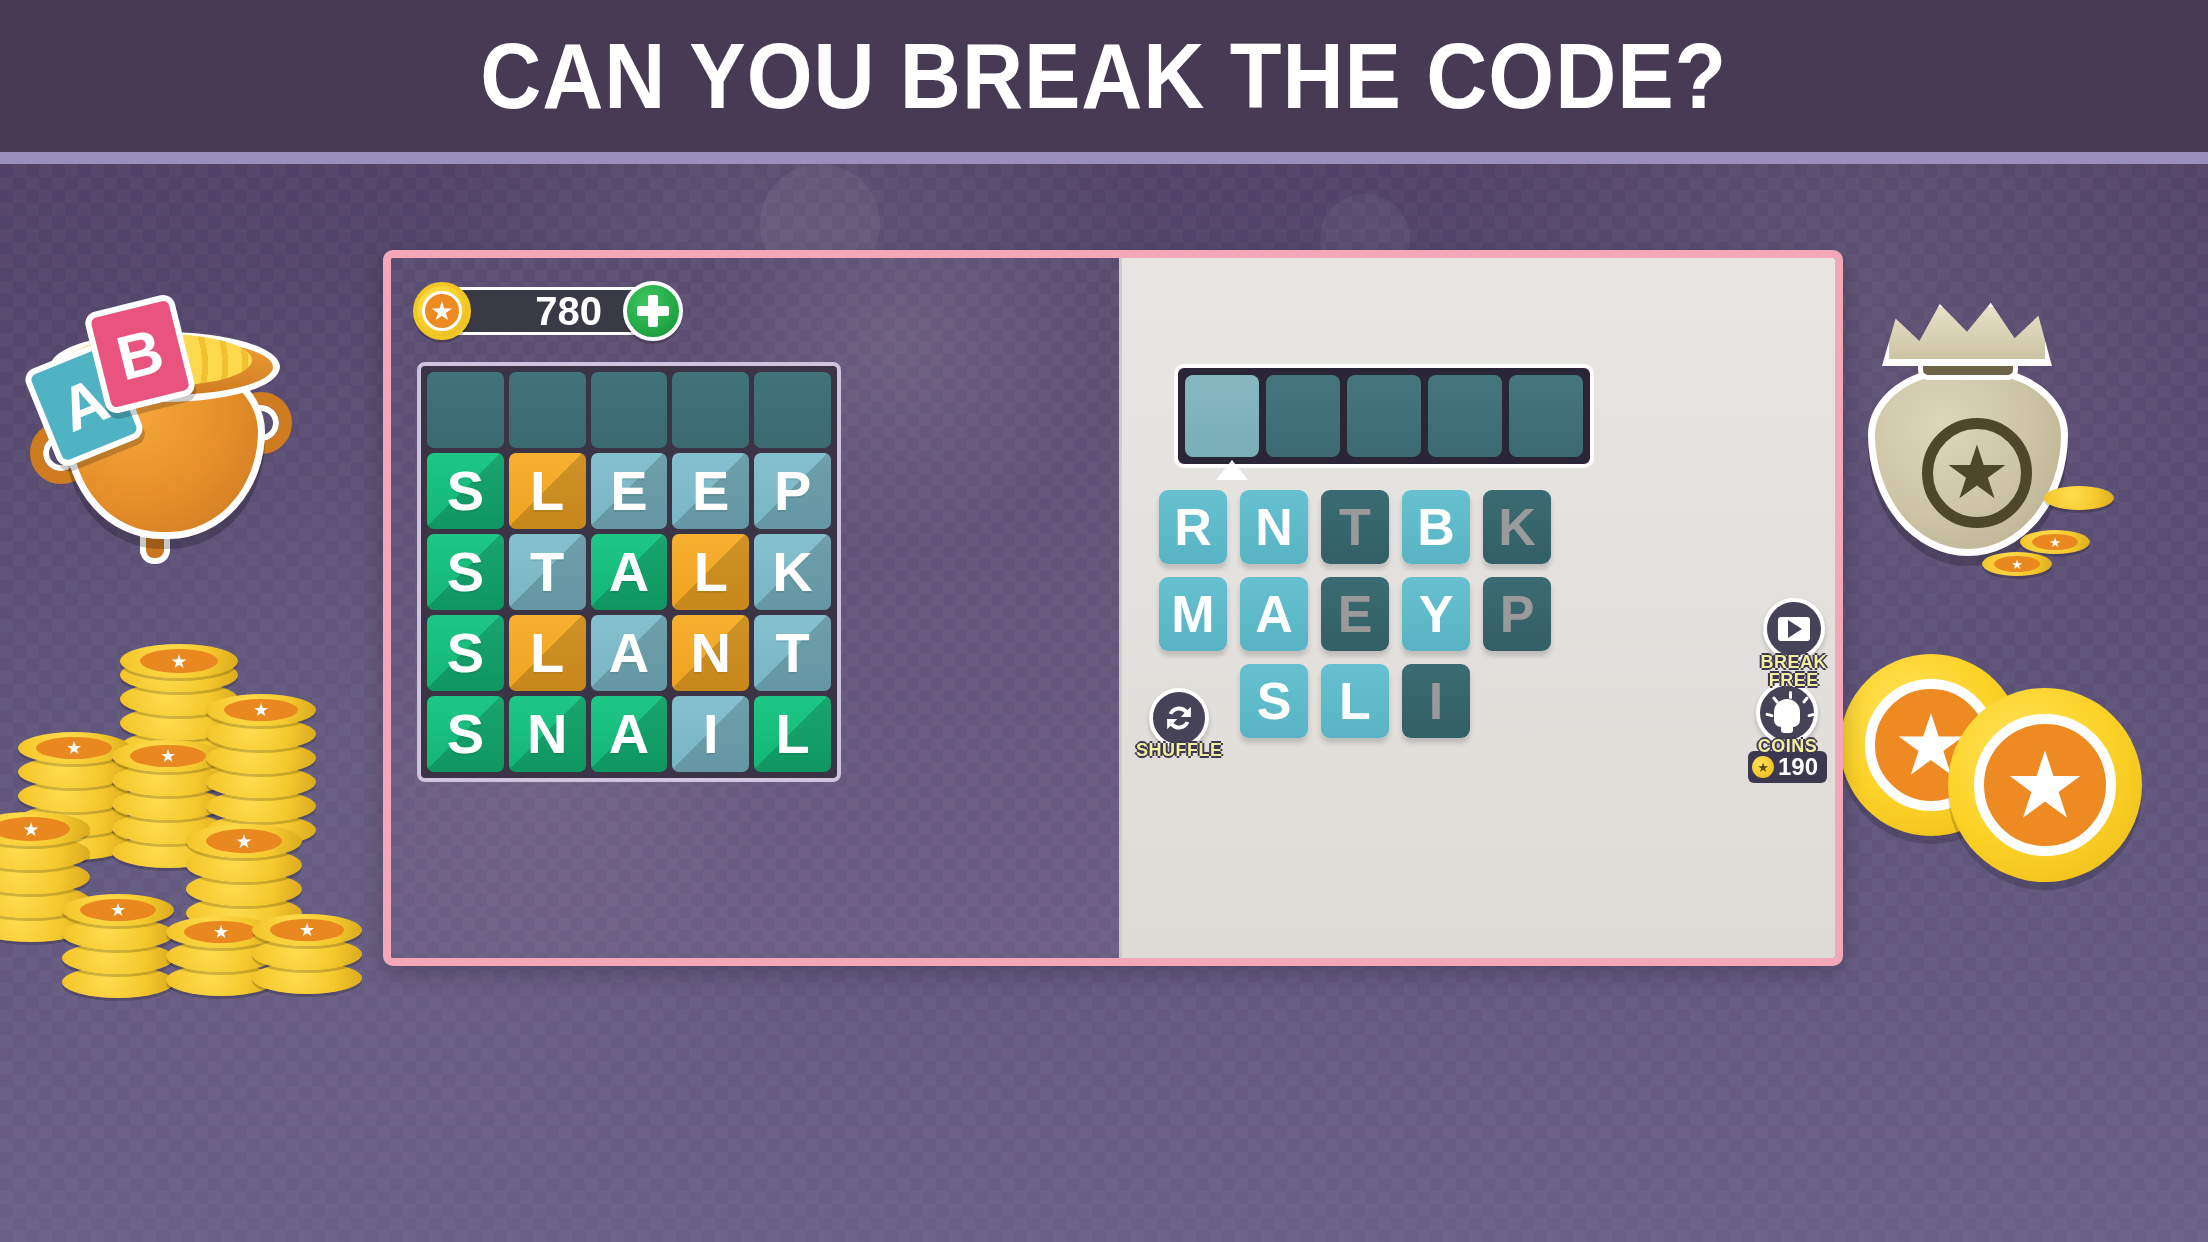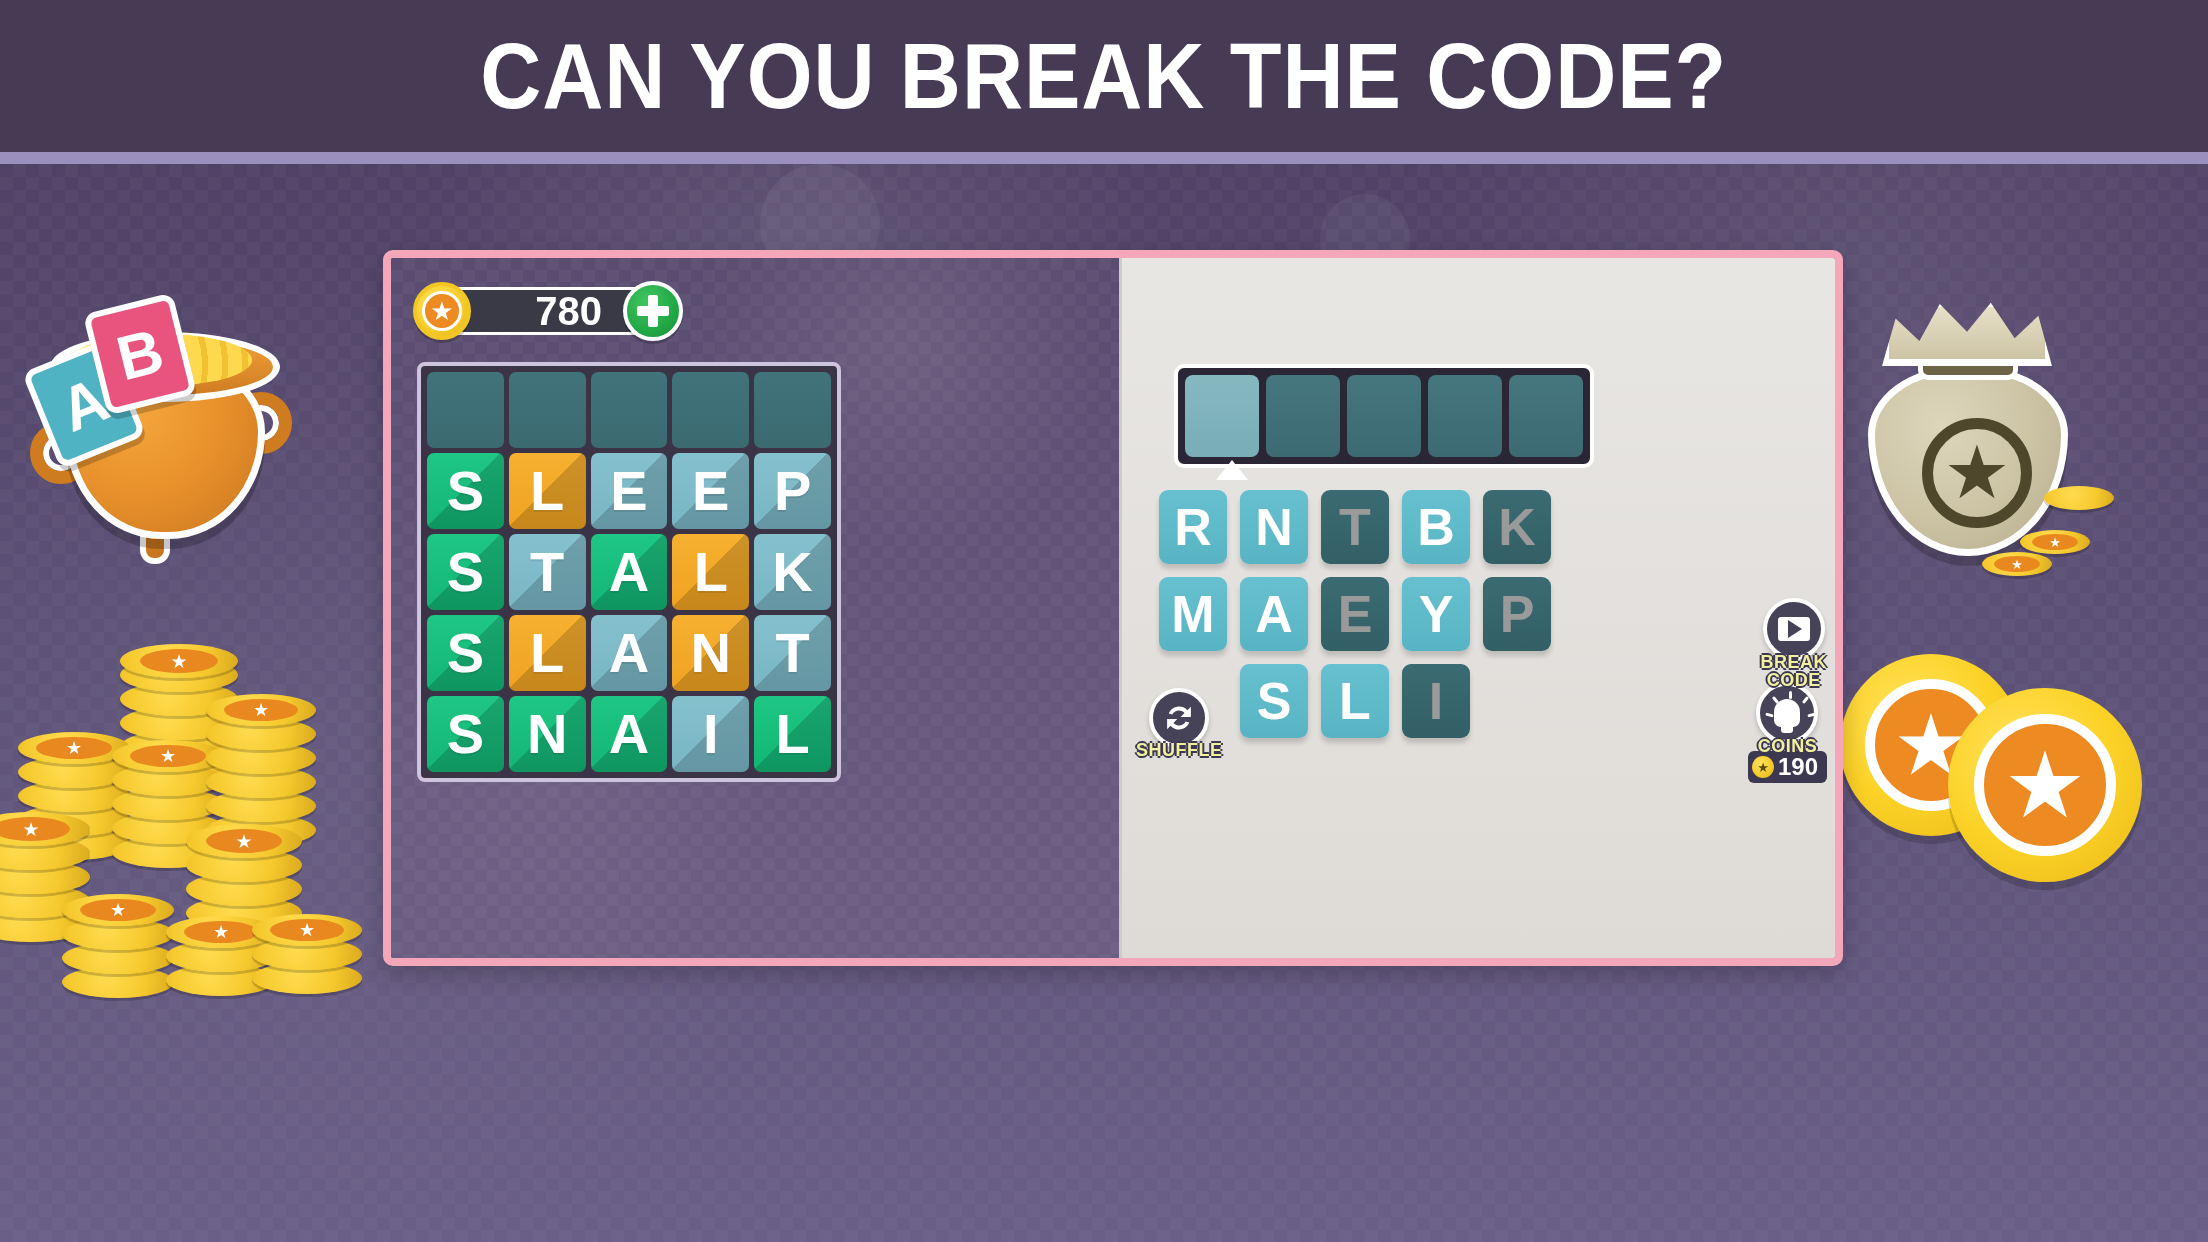--- a/index.html
+++ b/index.html
@@ -624,21 +624,21 @@
       </div>
 
       <div class="action-btn" id="free-coins-button">
         <div class="action-circle">
           <div id="video-glyph">
               <span class="tri"></span>
             </div>
         </div>
         <div class="action-label">
           <span>BREAK</span><br>
-          <span>CODE</span>
+          <span>FREE</span>
         </div>
       </div>
 
       <div class="action-btn" id="hint-button">
         <div class="action-circle" style="position:relative;">
           <span class="ray" style="left:29px;top:5px;"></span>
           <span class="ray" style="left:14px;top:10px;transform:rotate(-40deg);"></span>
           <span class="ray" style="left:44px;top:10px;transform:rotate(40deg);"></span>
           <span class="ray" style="left:8px;top:25px;transform:rotate(-75deg);"></span>
           <span class="ray" style="left:50px;top:25px;transform:rotate(75deg);"></span>

